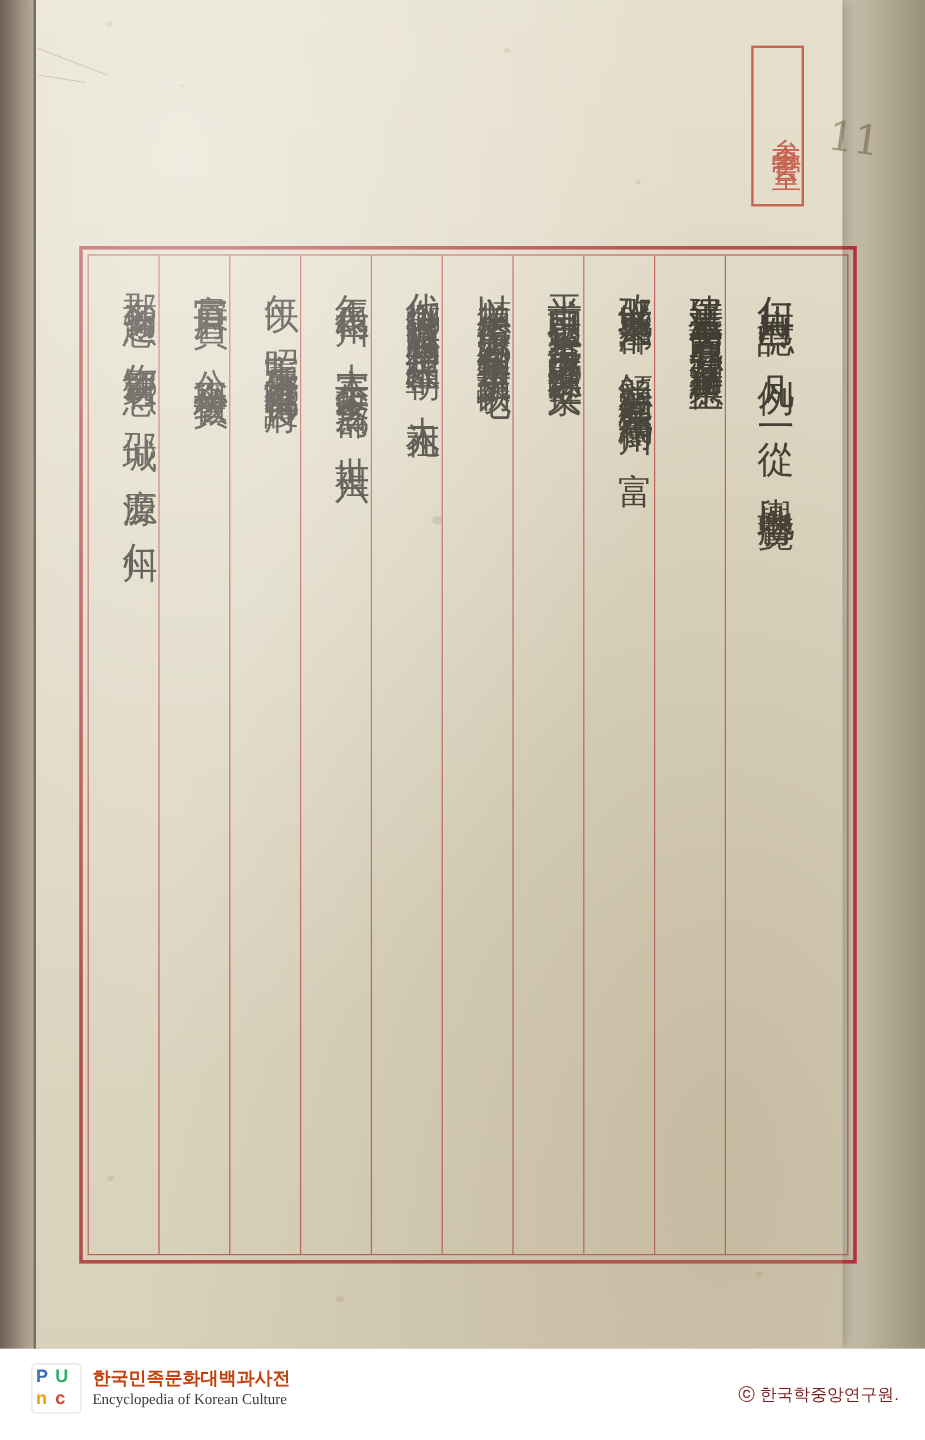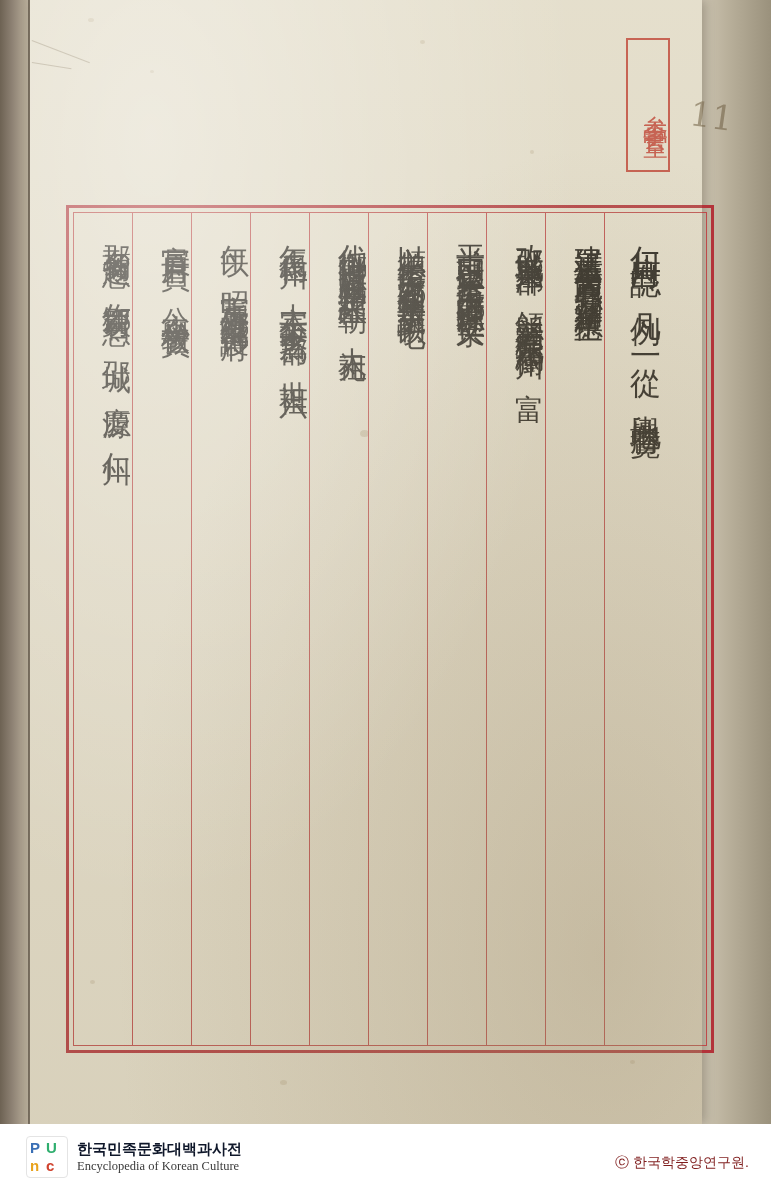--- a/index.html
+++ b/index.html
@@ -194,21 +194,21 @@
   }
   .logo-mark .lm-a { left: 3px; top: 3px;  color: #3a6fb5; }
   .logo-mark .lm-b { left: 19px; top: 3px; color: #2fae6e; }
   .logo-mark .lm-c { left: 3px; top: 21px; color: #e8a21c; }
   .logo-mark .lm-d { left: 19px; top: 21px;color: #d0432f; }
 
   .logo-text-ko {
     font-family: "Liberation Sans", sans-serif;
     font-size: 15px;
     font-weight: bold;
-    color: #0f172a;
+    color: #c2410c;
     line-height: 1.25;
   }
   .logo-text-en {
     font-family: "Liberation Serif", serif;
     font-size: 12.5px;
     color: #3a3a3a;
     line-height: 1.25;
   }
   .copyright {
     position: absolute;

